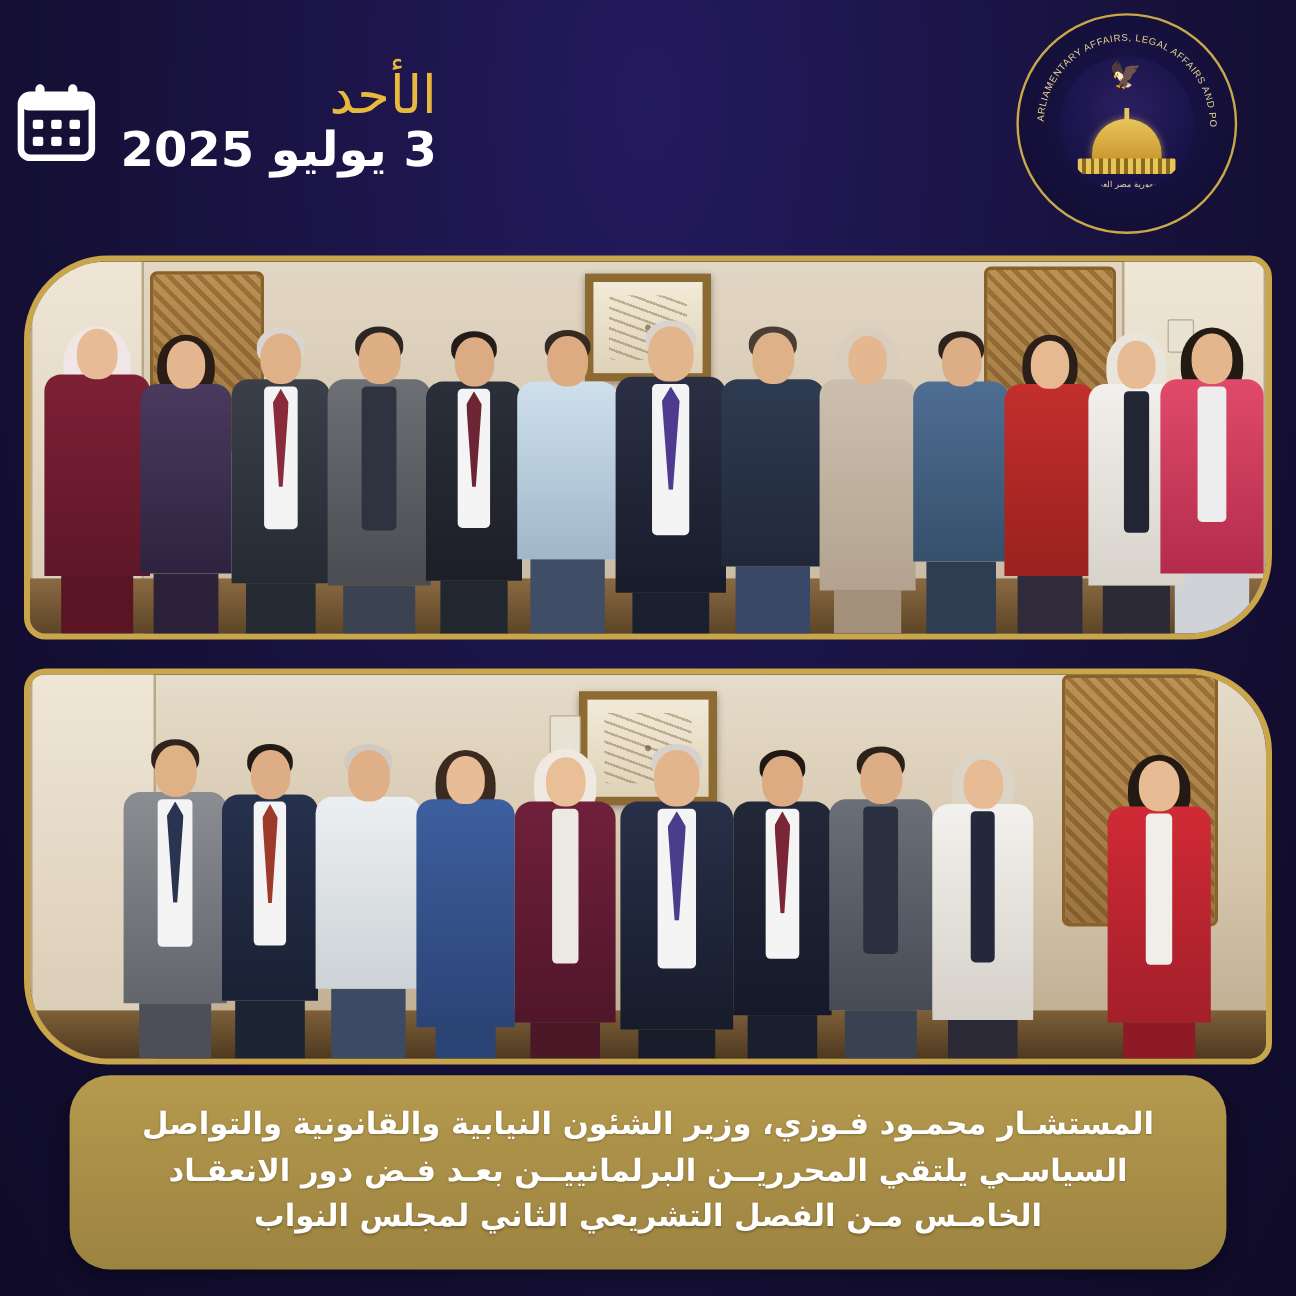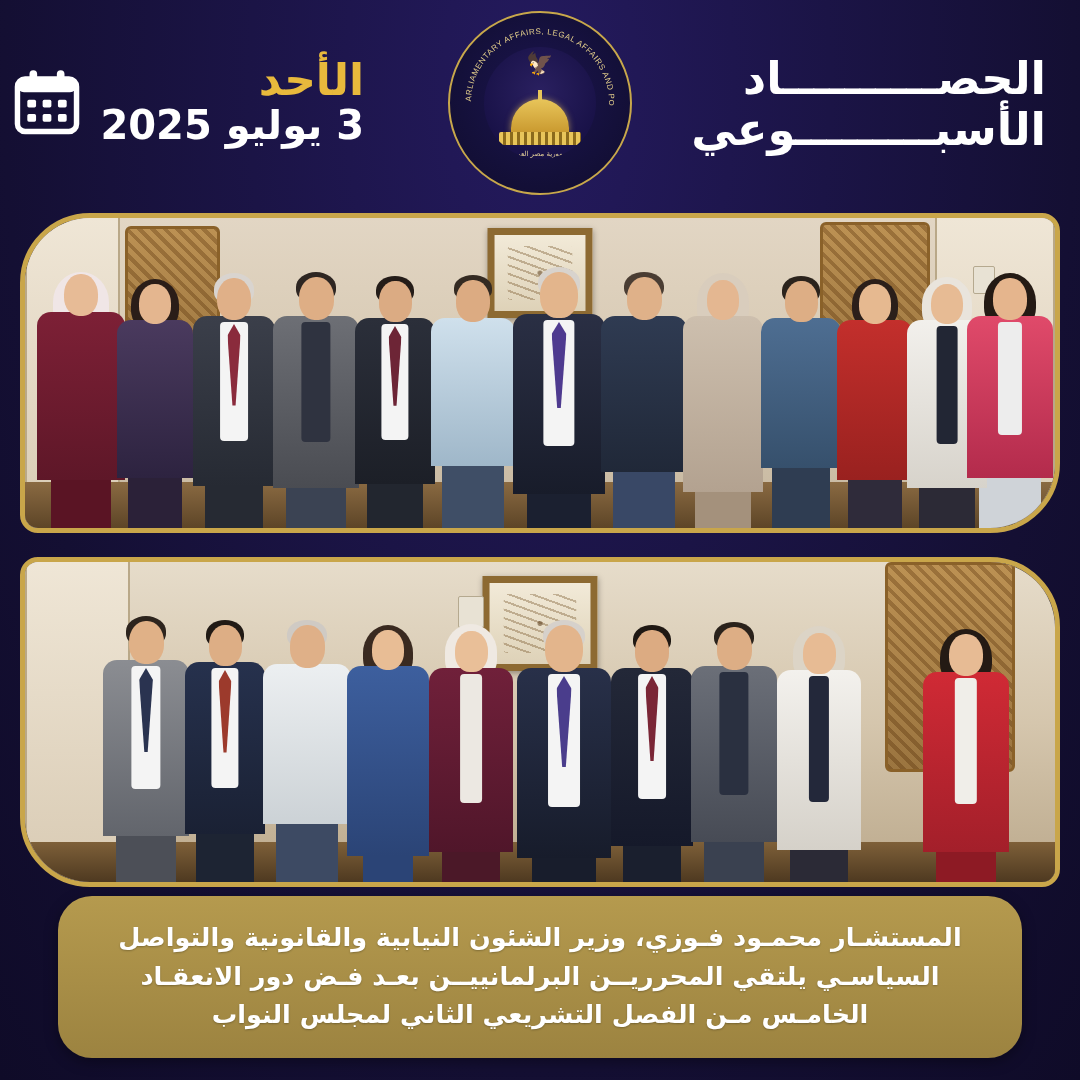--- a/index.html
+++ b/index.html
@@ -116,21 +116,21 @@
     justify-content:flex-start;
   }
   .cal-icon{
     width:70px; height:70px;
     flex:0 0 auto;
     color:#ffffff;
   }
   .cal-icon svg{ width:100%; height:100%; display:block; }
   .date-text{ text-align:right; direction:rtl; }
   .day-name{
-    font-size:44px; font-weight:bold; color:#e8b93c; line-height:1.05;
+    font-size:44px; font-weight:normal; color:#e8b93c; line-height:1.05;
     letter-spacing:1px;
   }
   .date-full{
     font-size:40px; font-weight:bold; color:#ffffff; line-height:1.12;
     white-space:nowrap;
   }
 
   
   .photo-frame{
     position:relative;
@@ -257,24 +257,20 @@
     text-shadow:0 1px 2px rgba(0,0,0,.25);
   }
 </style>
 </head>
 <body>
 
 <div class="poster">
 
   <div class="header">
 
-    <div class="title-block">
-      <div class="title-line1">الحصــــــــــاد</div>
-      <div class="title-line2">الأسبـــــــــوعي</div>
-    </div>
 
     <div class="logo-wrap">
       <div class="logo-circle">
         <div class="logo-ring-text">
           <svg viewBox="0 0 180 180">
             <defs>
               <path id="arcTop" d="M 16,90 A 74,74 0 0 1 164,90"></path>
               <path id="arcBot" d="M 164,90 A 74,74 0 0 1 16,90"></path>
             </defs>
             <text>

